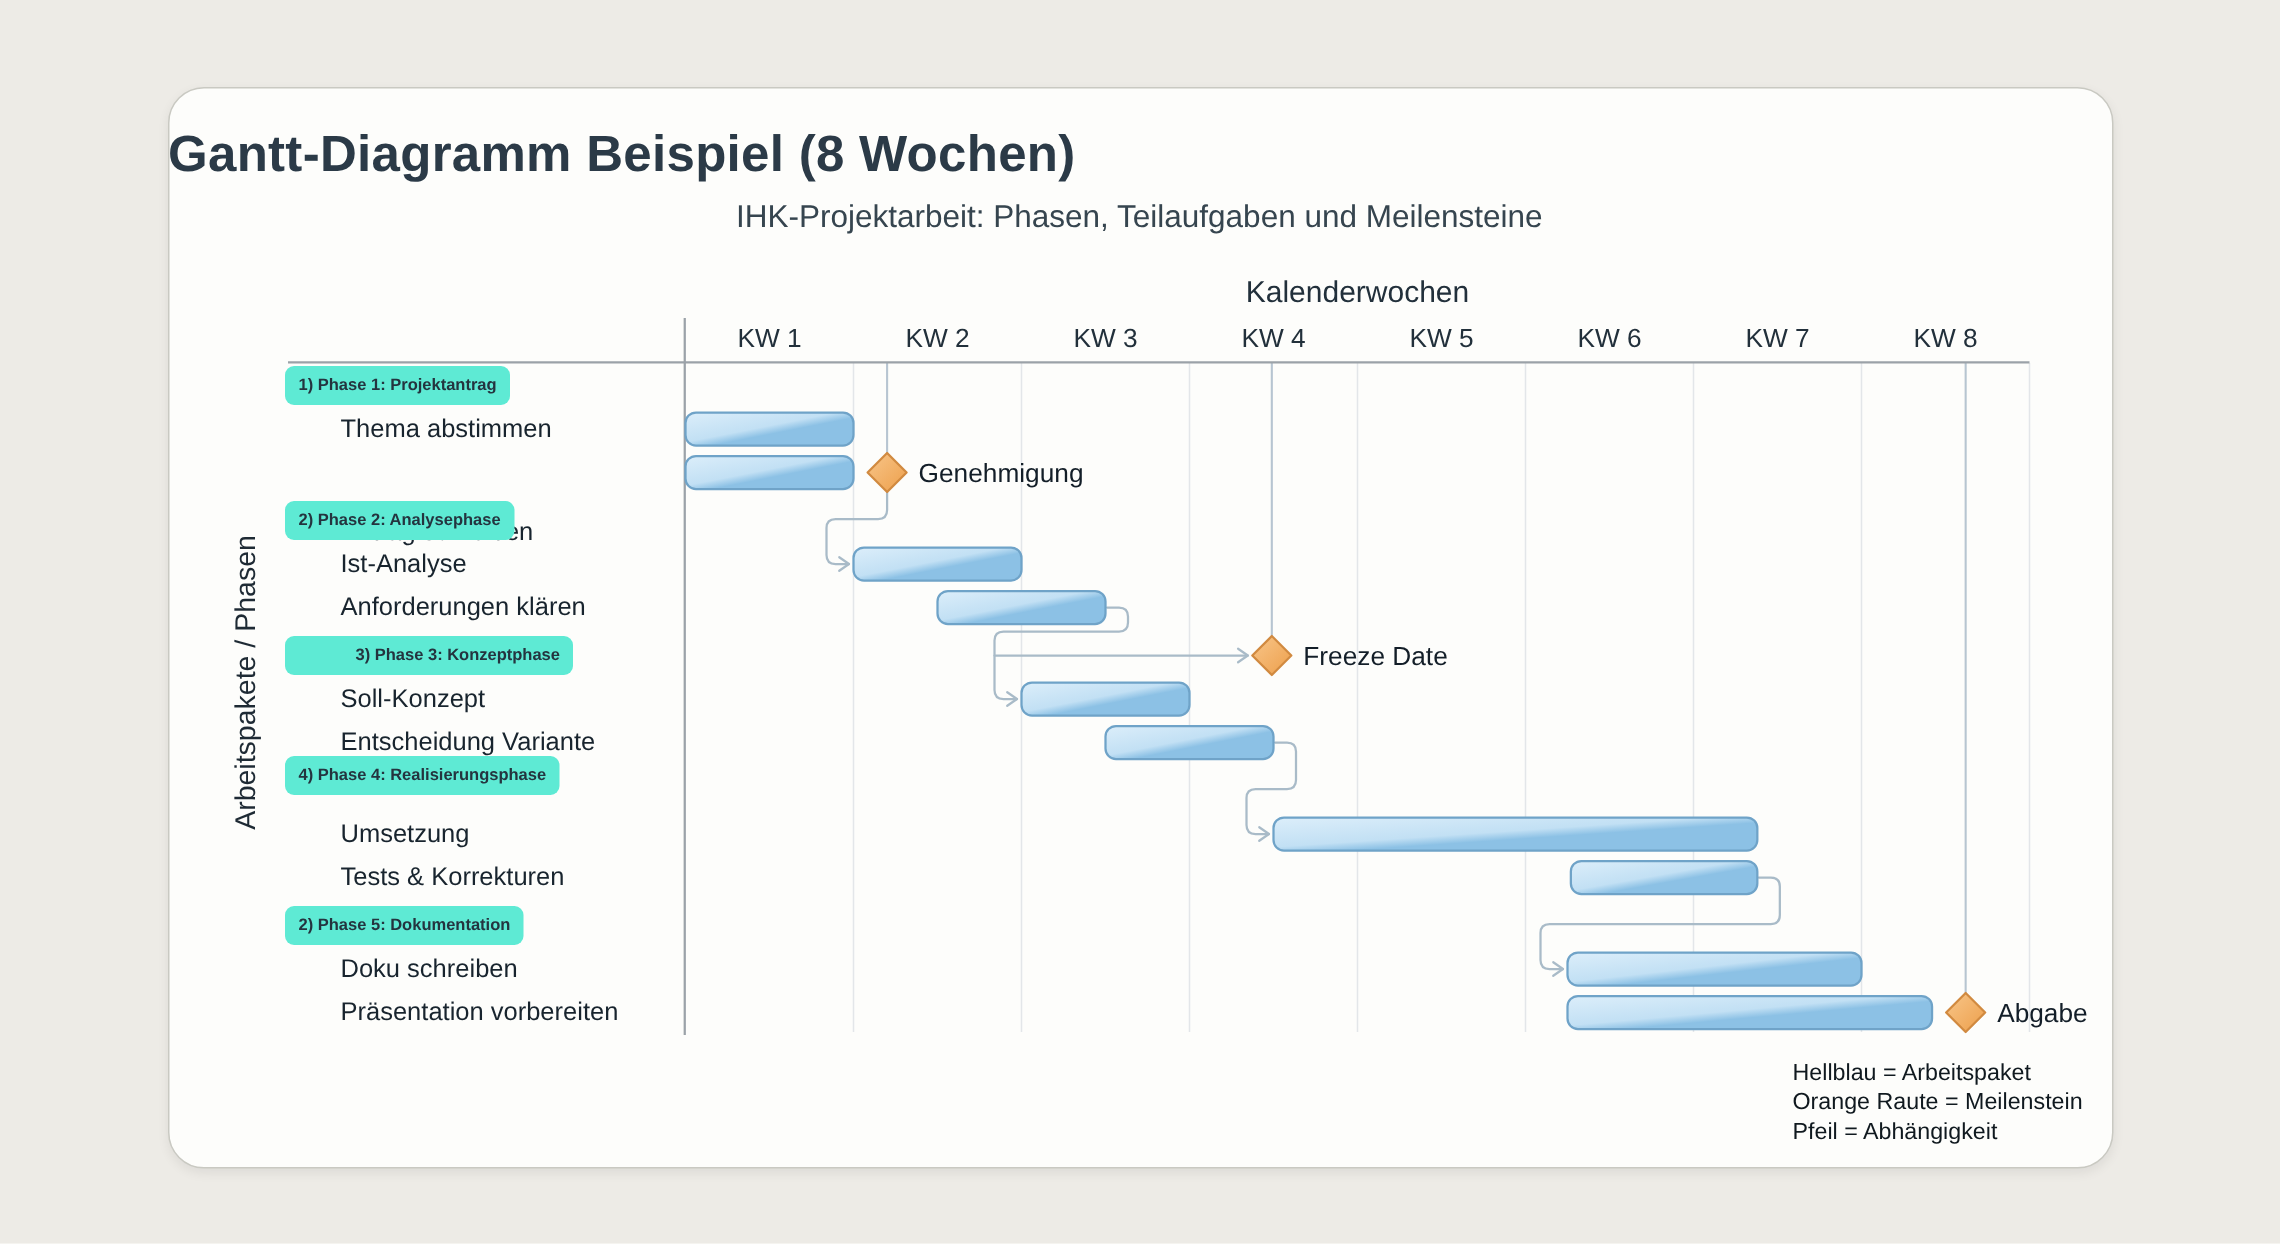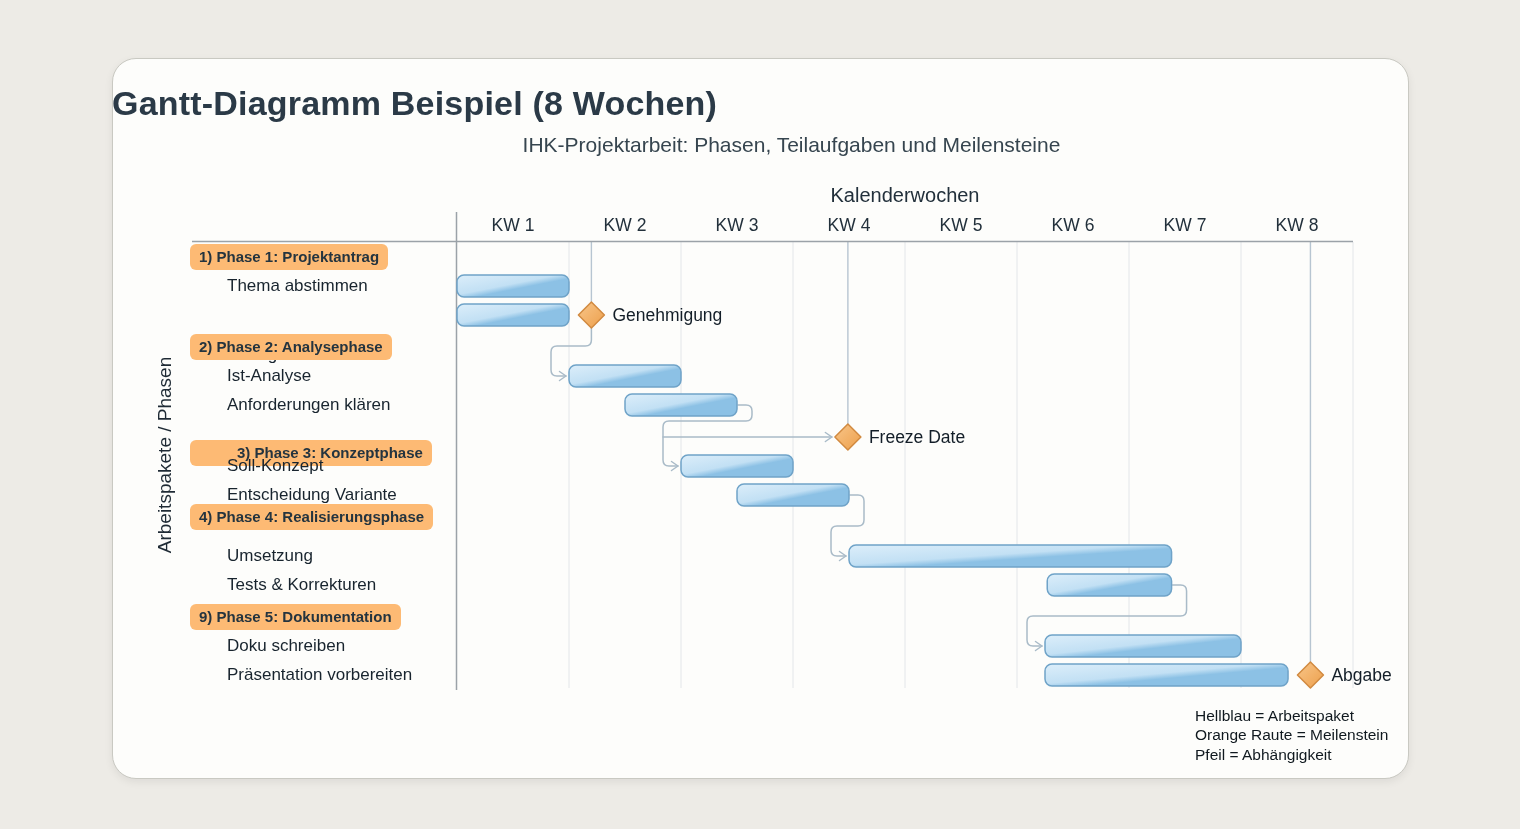--- a/index.html
+++ b/index.html
@@ -12,37 +12,37 @@
     position:absolute;left:112px;top:58px;width:1295px;height:719px;
     background:#FDFDFB;border:1px solid #C9C9C2;border-radius:24px;
     box-shadow:0 3px 8px rgba(0,0,0,0.07);
   }
   .title{
     position:absolute;left:112px;top:84px;width:1295px;
     font-size:34px;font-weight:bold;color:#2B3A47;letter-spacing:0.2px;
   }
   .subtitle{
     position:absolute;left:112px;top:133px;width:1295px;text-align:center;
-    font-size:21px;color:#36454F;padding-left:32px;
+    font-size:21px;color:#36454F;
   }
   .xaxis-title{
     position:absolute;left:755px;top:184px;width:300px;text-align:center;
     font-size:20px;color:#22303B;
   }
   .yaxis-title{
     position:absolute;left:165px;top:455px;
     transform:translate(-50%,-50%) rotate(-90deg);transform-origin:center;
     font-size:19px;color:#1E2A34;white-space:nowrap;
   }
   #gantt-svg{position:absolute;left:0;top:0;}
   #row-labels div{position:absolute;white-space:nowrap;}
   .phase-label{
     left:190px;height:26px;line-height:26px;padding:0 9px;
-    background:#fdba74;border-radius:6px;
-    font-size:15px;font-weight:bold;color:#24343F;
+    background:#5eead4;border-radius:6px;
+    font-size:11px;font-weight:bold;color:#24343F;
   }
   .task-label{
     left:227px;height:22px;line-height:22px;
     font-size:17px;color:#18242E;
   }
   .legend{
     position:absolute;left:1195px;top:706px;
     font-size:15.5px;line-height:19.3px;color:#10191F;
   }
   svg text{font-family:"Liberation Sans", sans-serif;}
@@ -58,27 +58,27 @@
 <div class="xaxis-title">Kalenderwochen</div>
 <div class="yaxis-title">Arbeitspakete / Phasen</div>
 
 <div id="row-labels">
     <div class="phase-label" style="top: 244px;">1) Phase 1: Projektantrag</div>
     <div class="task-label" style="top: 275px;">Thema abstimmen</div>
     <div class="task-label" style="top: 304px; margin-top: 40px;">Antrag schreiben</div>
     <div class="phase-label" style="top: 334px;">2) Phase 2: Analysephase</div>
     <div class="task-label" style="top: 365px;">Ist-Analyse</div>
     <div class="task-label" style="top: 394px;">Anforderungen klären</div>
-    <div class="phase-label" style="top: 440px; padding-left: 47px;">3) Phase 3: Konzeptphase</div>
+    <div class="phase-label" style="top: 424px; padding-left: 47px;">3) Phase 3: Konzeptphase</div>
     <div class="task-label" style="top: 455px;">Soll-Konzept</div>
     <div class="task-label" style="top: 484px;">Entscheidung Variante</div>
     <div class="phase-label" style="top: 504px;">4) Phase 4: Realisierungsphase</div>
     <div class="task-label" style="top: 545px;">Umsetzung</div>
     <div class="task-label" style="top: 574px;">Tests &amp; Korrekturen</div>
-    <div class="phase-label" style="top: 604px;">9) Phase 5: Dokumentation</div>
+    <div class="phase-label" style="top: 604px;">2) Phase 5: Dokumentation</div>
     <div class="task-label" style="top: 635px;">Doku schreiben</div>
     <div class="task-label" style="top: 664px;">Präsentation vorbereiten</div>
   </div>
 
 <svg id="gantt-svg" width="1520" height="829" viewBox="0 0 1520 829">
     <defs>
       <linearGradient id="barGrad" x1="0" y1="0" x2="1" y2="1">
         <stop offset="0" stop-color="#DCEEFA"></stop>
         <stop offset="0.45" stop-color="#C2E0F4"></stop>
         <stop offset="0.58" stop-color="#8CC1E5"></stop>

